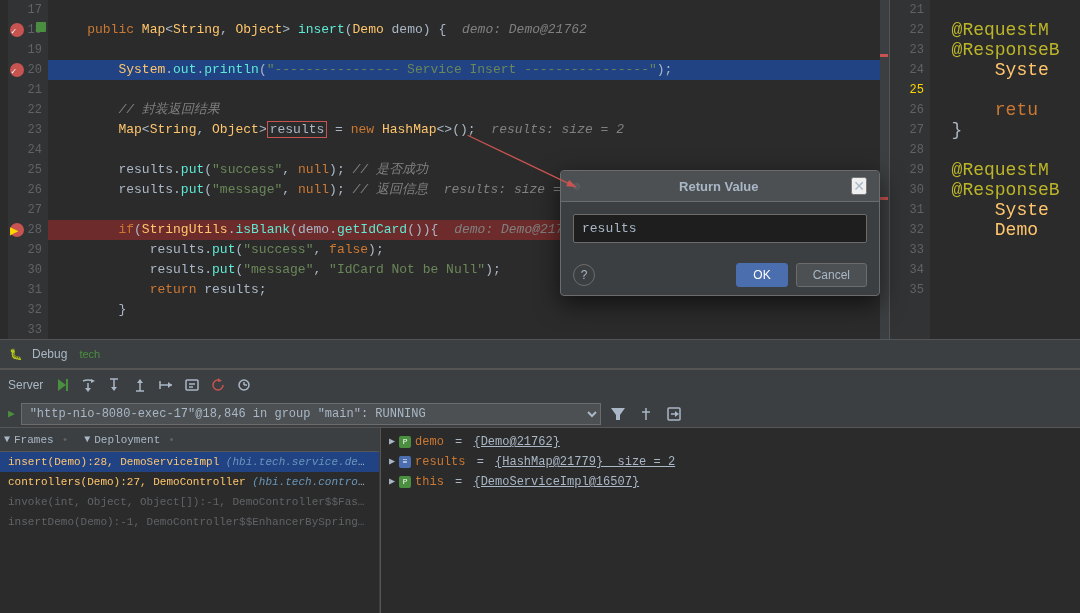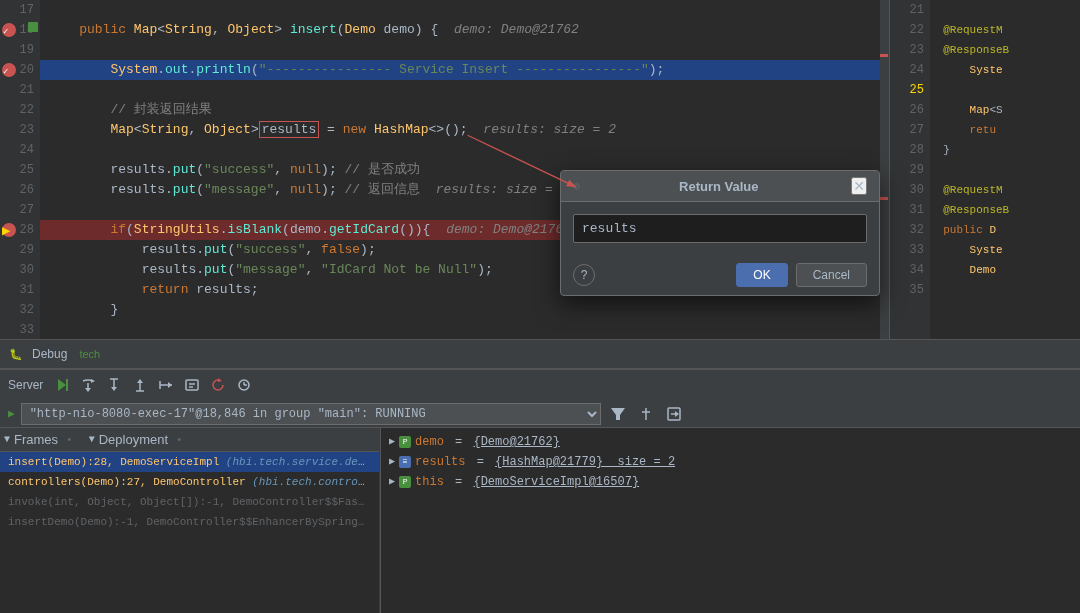--- a/index.html
+++ b/index.html
@@ -59,21 +59,21 @@
     }
 
     .code-line.error-line {
       background: #6e2b2b;
     }
 
     
     .kw { color: #cc7832; }
     .type { color: #ffc66d; }
     .str { color: #6a8759; }
-    .comment { color: #808080; }
+    .comment { color: #808080; font-style: italic; }
     .method { color: #5eead4; }
     .var { color: #a9b7c6; }
     .annotation { color: #bbb529; }
     .debug-val { color: #808080; font-style: italic; margin-left: 8px; }
 
     
     .debug-bar {
       background: #3c3f41;
       height: 30px;
       display: flex;
@@ -421,35 +421,35 @@
       display: flex;
       align-items: center;
       padding: 0 4px;
       height: 24px;
       background: #3c3f41;
       border-bottom: 1px solid #555;
       gap: 4px;
     }
 
     .frames-header-label {
-      font-size: 13px;
-      color: #a9b7c6;
-      font-family: Liberation Sans, sans-serif;
+      font-size: 11px;
+      color: #a9b7c6;
+      font-family: Liberation Mono, monospace;
     }
 
     .frames-header-arrow {
       font-size: 10px;
       color: #a9b7c6;
     }
 
     .right-code-line {
       height: 20px;
       line-height: 20px;
       white-space: nowrap;
-      font-size: 11px;
+      font-size: 18px;
     }
 
     .right-gutter {
       width: 40px;
       background: #313335;
       flex-shrink: 0;
     }
 
     .right-gutter-line {
       height: 20px;
@@ -460,21 +460,21 @@
       padding-right: 6px;
     }
   </style>
 </head>
 <body>
 
 <div class="main-container">
 
   <div class="code-area">
 
-    <div class="left-panel" style="display:flex; position:relative;">
+    <div class="left-panel" style="display:flex; position:relative;margin-left:8px;">
 
       <div class="gutter">
         <div class="gutter-line">17</div>
         <div class="gutter-line" style="position:relative;">
           18
           <div class="bp-dot with-check"></div>
           <div class="small-server" style="background:#4a8f3f;"></div>
         </div>
         <div class="gutter-line">19</div>
         <div class="gutter-line" style="position:relative;">
@@ -592,27 +592,25 @@
         <div class="right-gutter-line">33</div>
         <div class="right-gutter-line">34</div>
         <div class="right-gutter-line">35</div>
       </div>
       <div style="flex:1; overflow:hidden;">
         <div class="right-code-line">&nbsp;</div>
         <div class="right-code-line">&nbsp;&nbsp;<span class="annotation">@RequestM</span></div>
         <div class="right-code-line">&nbsp;&nbsp;<span class="annotation">@ResponseB</span></div>
         <div class="right-code-line highlighted">&nbsp;&nbsp;&nbsp;&nbsp;&nbsp;&nbsp;<span class="type">Syste</span></div>
         <div class="right-code-line">&nbsp;</div>
-        <div class="right-code-line">&nbsp;&nbsp;&nbsp;&nbsp;&nbsp;&nbsp;<span class="type">Map</span>&lt;S</div>
         <div class="right-code-line">&nbsp;&nbsp;&nbsp;&nbsp;&nbsp;&nbsp;<span class="kw">retu</span></div>
         <div class="right-code-line">&nbsp;&nbsp;}</div>
         <div class="right-code-line">&nbsp;</div>
         <div class="right-code-line">&nbsp;&nbsp;<span class="annotation">@RequestM</span></div>
         <div class="right-code-line">&nbsp;&nbsp;<span class="annotation">@ResponseB</span></div>
-        <div class="right-code-line">&nbsp;&nbsp;<span class="kw">public</span> <span class="type">D</span></div>
         <div class="right-code-line">&nbsp;&nbsp;&nbsp;&nbsp;&nbsp;&nbsp;<span class="type">Syste</span></div>
         <div class="right-code-line">&nbsp;&nbsp;&nbsp;&nbsp;&nbsp;&nbsp;<span class="type">Demo</span></div>
       </div>
     </div>
   </div>
 
   <div class="debug-bar">
     <span class="debug-bar-icon">🐛</span>
     <span class="debug-label">Debug</span>
     <span style="color:#4a8f3f; font-size:11px; font-family:sans-serif; margin-left:4px;">tech</span>

